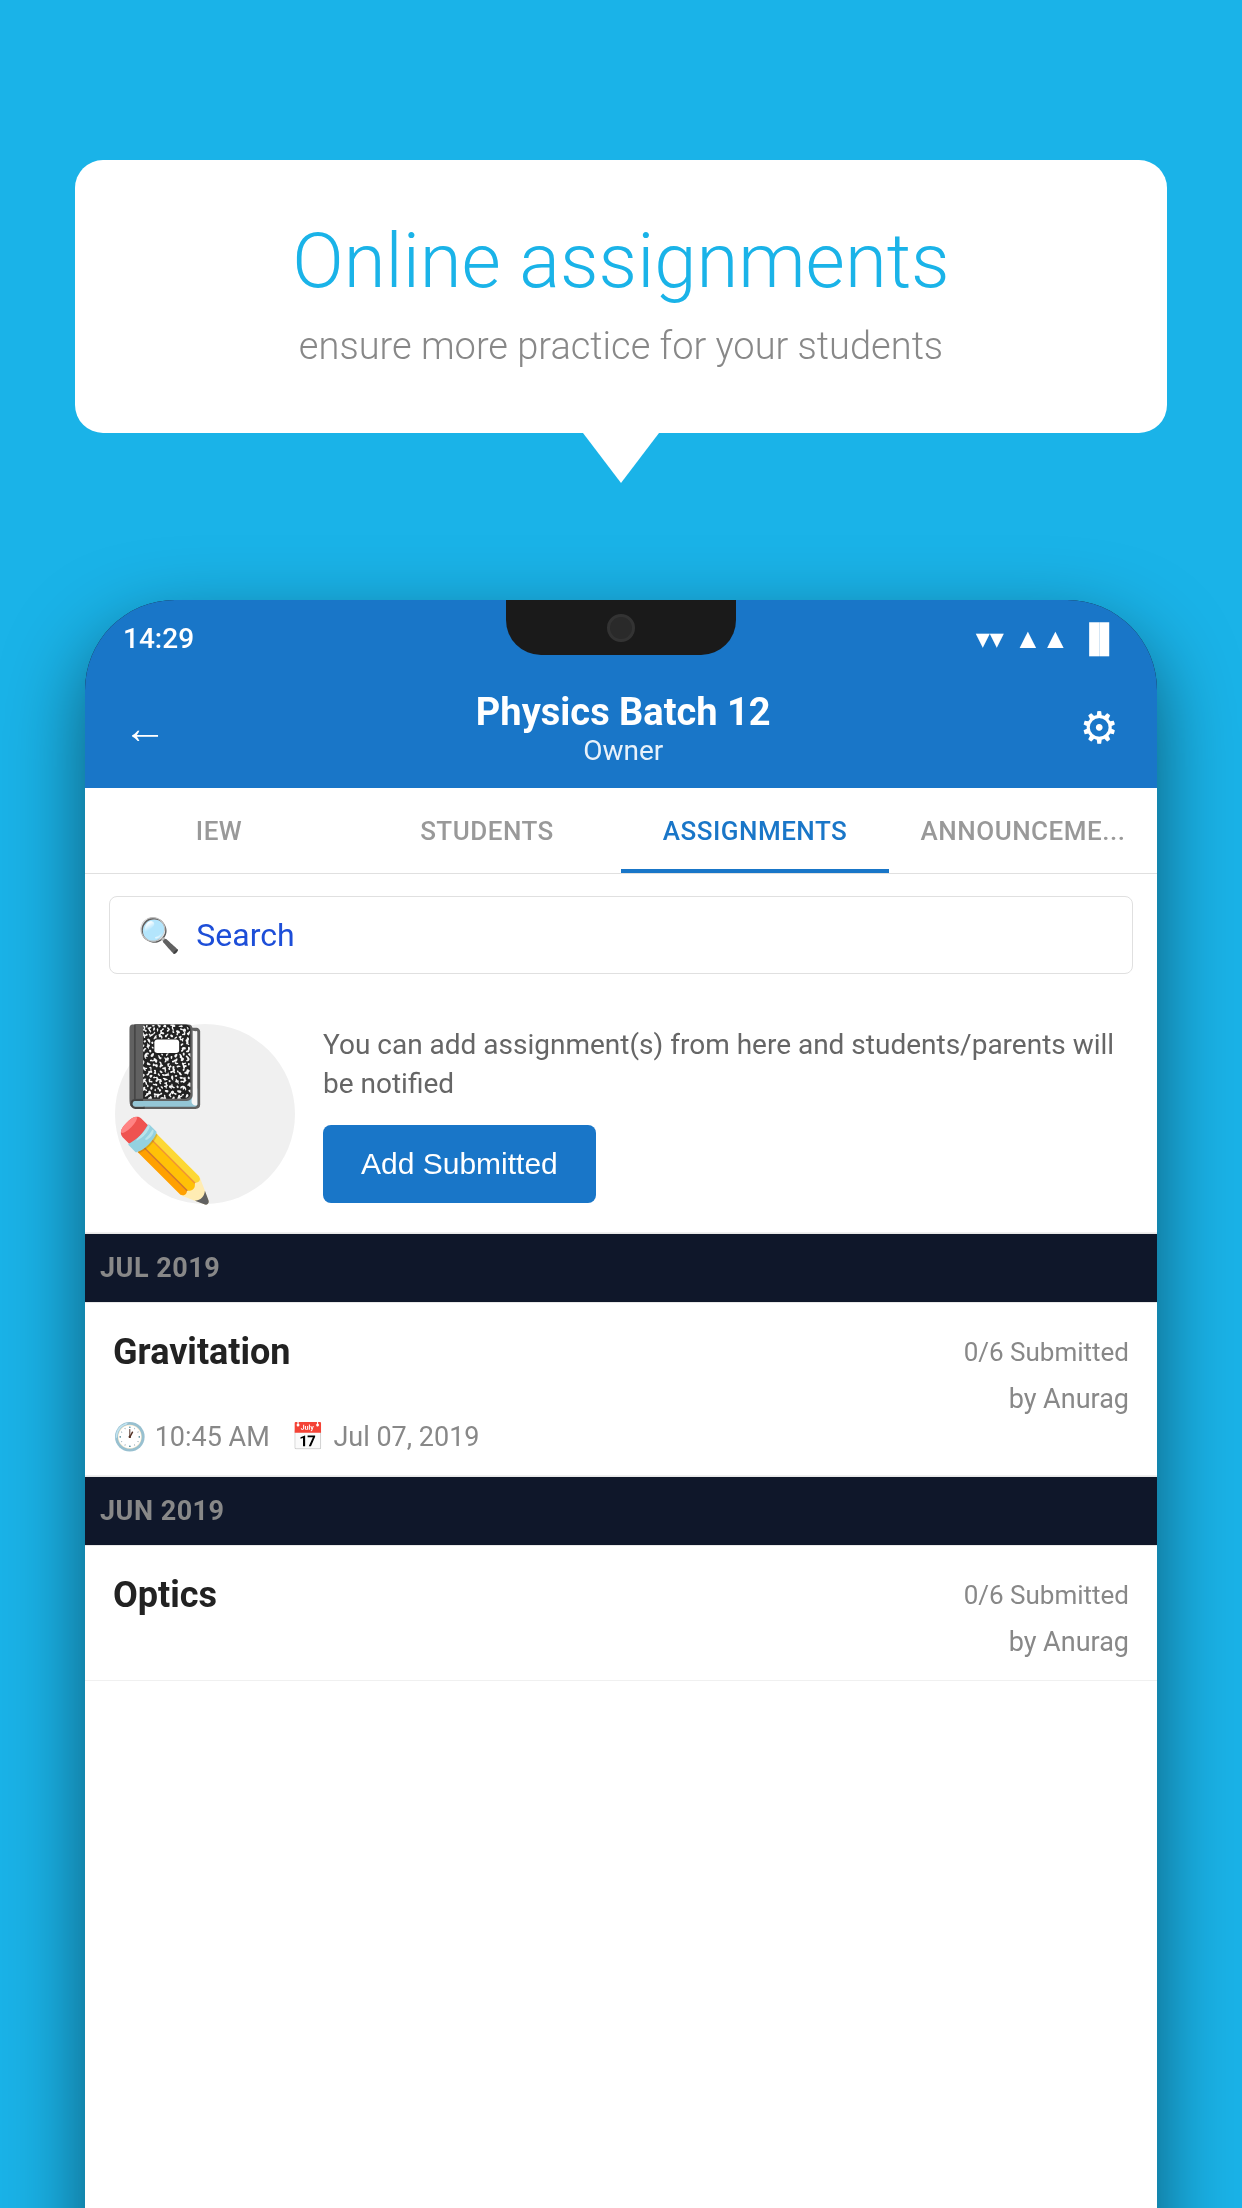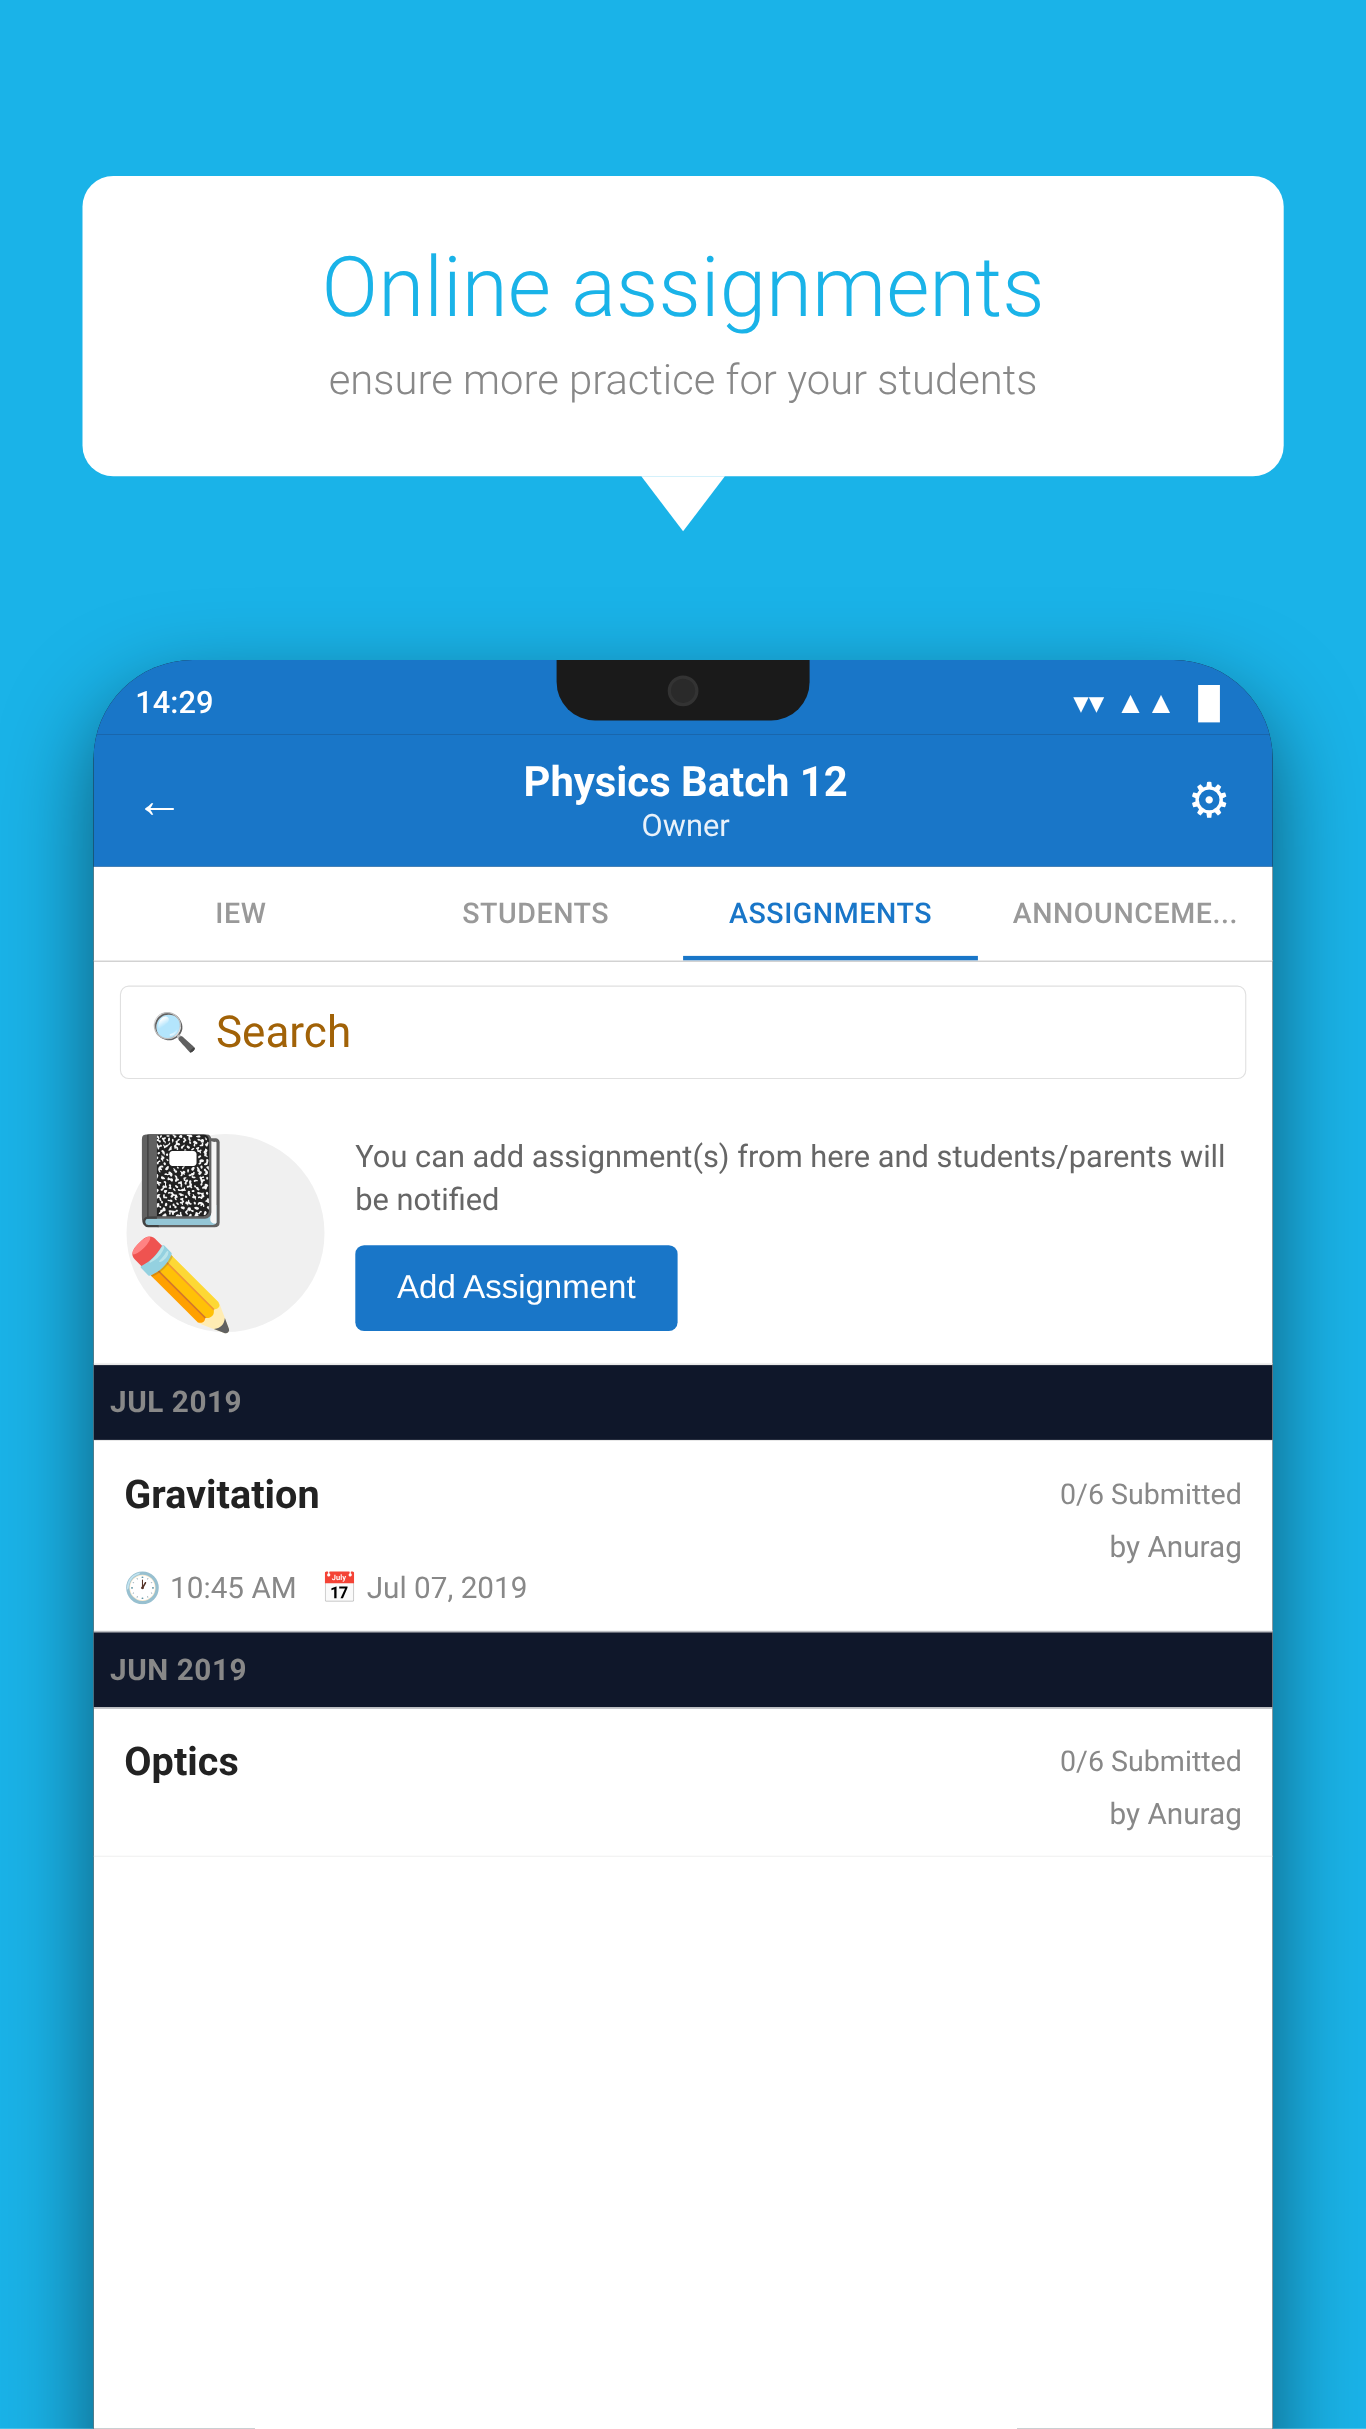--- a/index.html
+++ b/index.html
@@ -235,22 +235,22 @@
       padding: 18px 28px;
       gap: 16px;
     }
 
     .search-icon-container {
       color: #aaa;
       font-size: 34px;
     }
 
     .search-placeholder-text {
-      color: #a16207;
-      font-size: 40px;
+      color: #1d4ed8;
+      font-size: 32px;
     }
 
     
     .add-assignment-promo {
       display: flex;
       align-items: center;
       padding: 28px 30px;
       gap: 28px;
       border-bottom: 1px solid #f0f0f0;
     }
@@ -410,21 +410,21 @@
         <span class="search-icon-container">🔍</span>
         <span class="search-placeholder-text">Search</span>
       </div>
 
       <div class="add-assignment-promo">
         <div class="promo-icon-circle">
           <span class="notebook-icon">📓✏️</span>
         </div>
         <div class="promo-text-area">
           <div class="promo-description">You can add assignment(s) from here and students/parents will be notified</div>
-          <button class="add-assignment-btn">Add Assignment</button>
+          <button class="add-assignment-btn">Add Submitted</button>
         </div>
       </div>
 
       <div class="section-header">JUL 2019</div>
 
       <div class="assignment-item">
         <div class="assignment-row-top">
           <span class="assignment-name">Gravitation</span>
           <span class="assignment-submitted">0/6 Submitted</span>
         </div>

